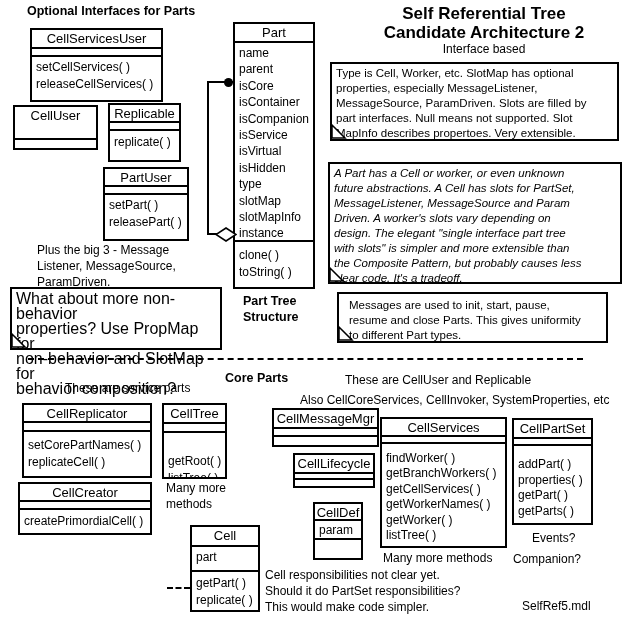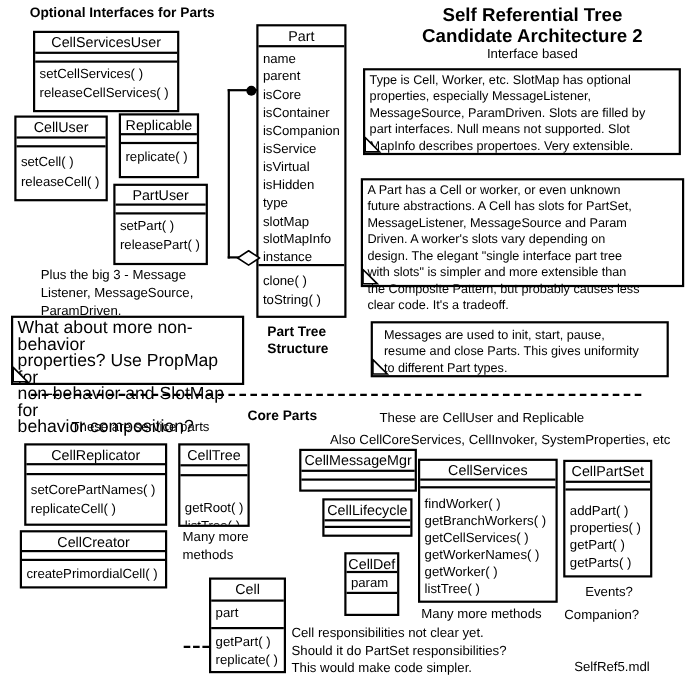--- a/index.html
+++ b/index.html
@@ -36,26 +36,22 @@
   </div>
 <div class="uml-class" style="left: 30px; top: 28px; width: 133px;">
       <div class="uml-title" style="height: 19px;">CellServicesUser</div>
       <div class="uml-section" style="height: 8px;"></div>
       <div class="uml-section" style="height: 43px; padding-top: 2px; line-height: 17px;">
         <div class="uml-member">setCellServices( )</div>
         <div class="uml-member">releaseCellServices( )</div>
       </div>
     </div>
     <div class="uml-class" style="left: 13px; top: 105px; width: 85px;">
-      <div class="uml-title" style="height: 19px;">CellUser</div>
-      <div class="uml-section" style="height: 8px;"></div>
-      <div class="uml-section" style="height: 47px; padding-top: 4px; line-height: 18px;">
-        <div class="uml-member">setCell( )</div>
-        <div class="uml-member">releaseCell( )</div>
-      </div>
+      <div class="uml-title" style="height: 33px;">CellUser</div>
+      <div class="uml-section" style="height: 8px;"></div>
     </div>
     <div class="uml-class" style="left: 108px; top: 103px; width: 73px;">
       <div class="uml-title" style="height: 18px;">Replicable</div>
       <div class="uml-section" style="height: 8px;"></div>
       <div class="uml-section" style="height: 29px; padding-top: 3px; line-height: 16px;">
         <div class="uml-member">replicate( )</div>
       </div>
     </div>
     <div class="uml-class" style="left: 103px; top: 167px; width: 86px;">
       <div class="uml-title" style="height: 18px;">PartUser</div>
@@ -158,21 +154,21 @@
         <div class="uml-member">replicate( )</div>
       </div>
     </div>
     <div class="note" style="left: 330px; top: 62px; width: 289px; height: 79px;">Type is Cell, Worker, etc. SlotMap has optional
 properties, especially MessageListener,
 MessageSource, ParamDriven. Slots are filled by
 part interfaces.  Null means not supported. Slot
 MapInfo describes  propertoes. Very extensible.<svg width="16" height="16" class="fold">
         <polygon points="1,1 14,14 1,14" fill="#ffffff" stroke="#000000" stroke-width="1.5"></polygon>
       </svg></div>
-    <div class="note" style="left: 328px; top: 162px; width: 294px; height: 99px;">A Part has a Cell or worker, or even unknown
+    <div class="note" style="left: 328px; top: 162px; width: 294px; height: 122px; font-style: italic;">A Part has a Cell or worker, or even unknown
 future abstractions. A Cell has slots for PartSet,
 MessageListener, MessageSource and  Param
 Driven. A worker's slots vary depending on
 design. The elegant  "single interface part tree
 with slots" is simpler and more extensible than
 the Composite Pattern, but probably causes less
 clear code. It's a tradeoff.<svg width="16" height="16" class="fold">
         <polygon points="1,1 14,14 1,14" fill="#ffffff" stroke="#000000" stroke-width="1.5"></polygon>
       </svg></div>
     <div class="note" style="left: 337px; top: 292px; width: 271px; height: 51px; padding-top: 4px; padding-left: 10px;">Messages are used to init, start, pause,

